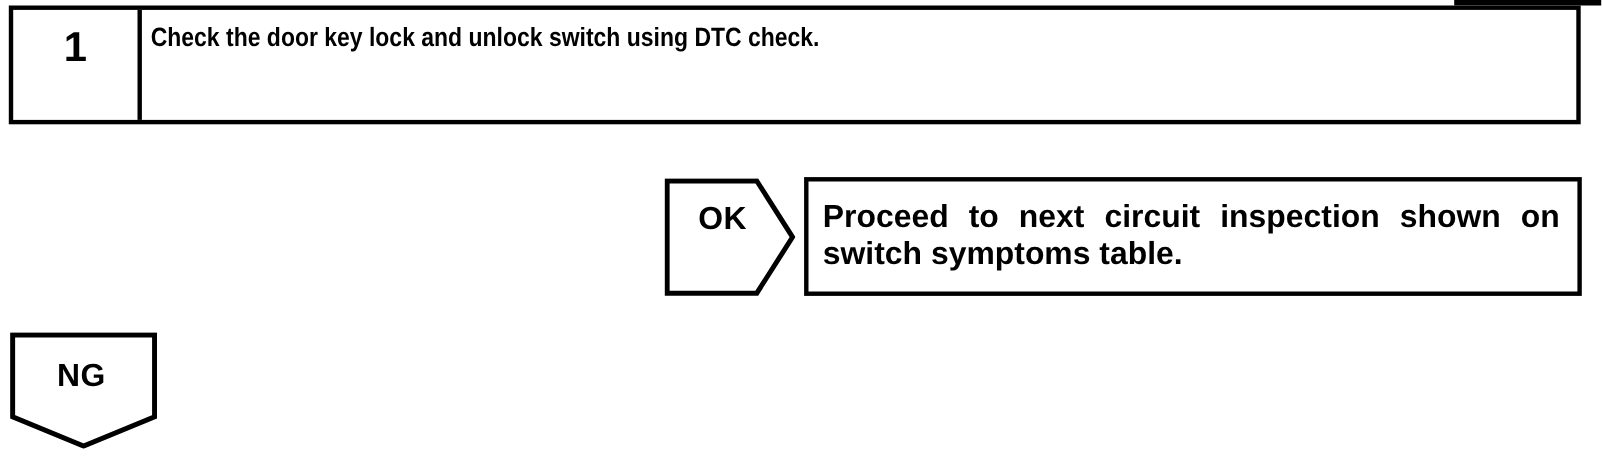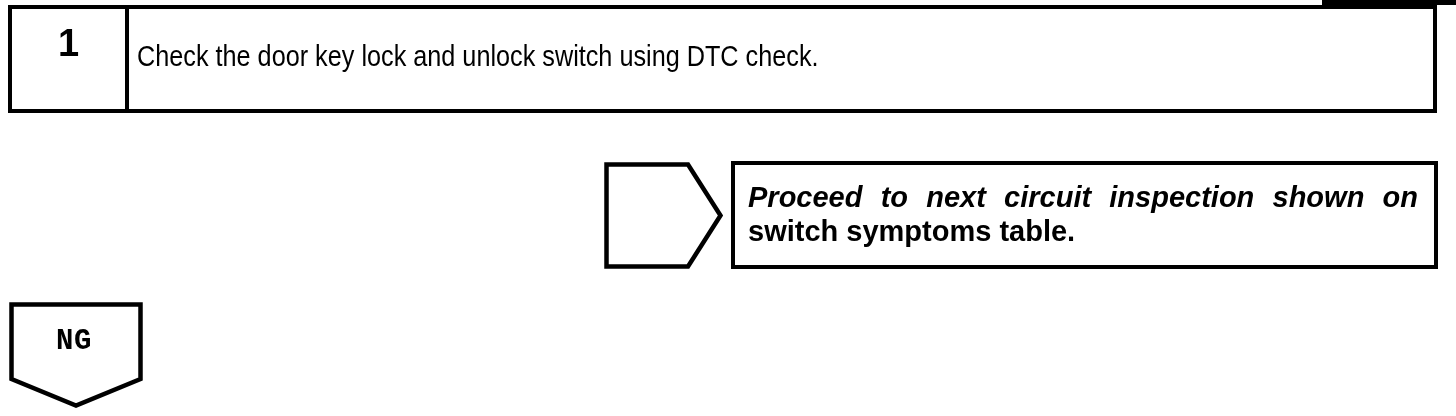--- a/index.html
+++ b/index.html
@@ -49,23 +49,23 @@
     border-right: 4px solid var(--ink, #000000);
     box-sizing: content-box;
     text-align: center;
     padding-top: 11px;
     font-size: 38px;
     font-weight: bold;
     line-height: 46px;
   }
   .step-instruction-cell {
     flex: 1 1 auto;
-    padding: 24px 10px 0 8px;
-    font-size: 29px;
-    font-weight: normal;
+    padding: 3px 10px 0 8px;
+    font-size: 24px;
+    font-weight: bold;
     line-height: 46px;
     white-space: nowrap;
     overflow: hidden;
   }
   .condensed {
     display: inline-block;
     transform: scaleX(0.87);
     transform-origin: 0 50%;
     white-space: nowrap;
   }
@@ -105,21 +105,20 @@
   .ng-connector {
     left: 9px;
     top: 302px;
     width: 134px;
     height: 106px;
   }
   .ng-connector .connector-label {
     left: 0;
     top: 23px;
     width: 130px;
-    font-family: Liberation Mono, monospace;
   }
 
   
   .result-box {
     position: absolute;
     left: 731px;
     top: 161px;
     width: 707px;
     height: 108px;
     border: 4px solid var(--ink, #000000);
@@ -128,41 +127,41 @@
     font-size: 29px;
     font-weight: bold;
     line-height: 34px;
   }
   .result-line {
     text-align: left;
   }
   .result-line.justified {
     text-align: justify;
     text-align-last: justify;
-    font-style: italic;
   }
 </style>
 </head>
 <body>
 
 <div class="canvas">
 
   <div class="artifact"></div>
 
   <div class="step-box">
     <div class="step-number">1</div>
     <div class="step-instruction-cell">
       <span class="condensed">Check the door key lock and unlock switch using DTC check.</span>
     </div>
   </div>
 
   <div class="connector ok-connector">
     <svg width="119" height="107" viewBox="0 0 119 107">
       <polygon points="2.5,2.5 84,2.5 116.5,53.5 84,104.5 2.5,104.5"></polygon>
     </svg>
+    <div class="connector-label">OK</div>
   </div>
 
   <div class="result-box">
     <div class="result-line justified">Proceed to next circuit inspection shown on</div>
     <div class="result-line">switch symptoms table.</div>
   </div>
 
   <div class="connector ng-connector">
     <svg width="134" height="106" viewBox="0 0 134 106">
       <polygon points="2.5,2.5 131.5,2.5 131.5,77 67,103.5 2.5,77"></polygon>

